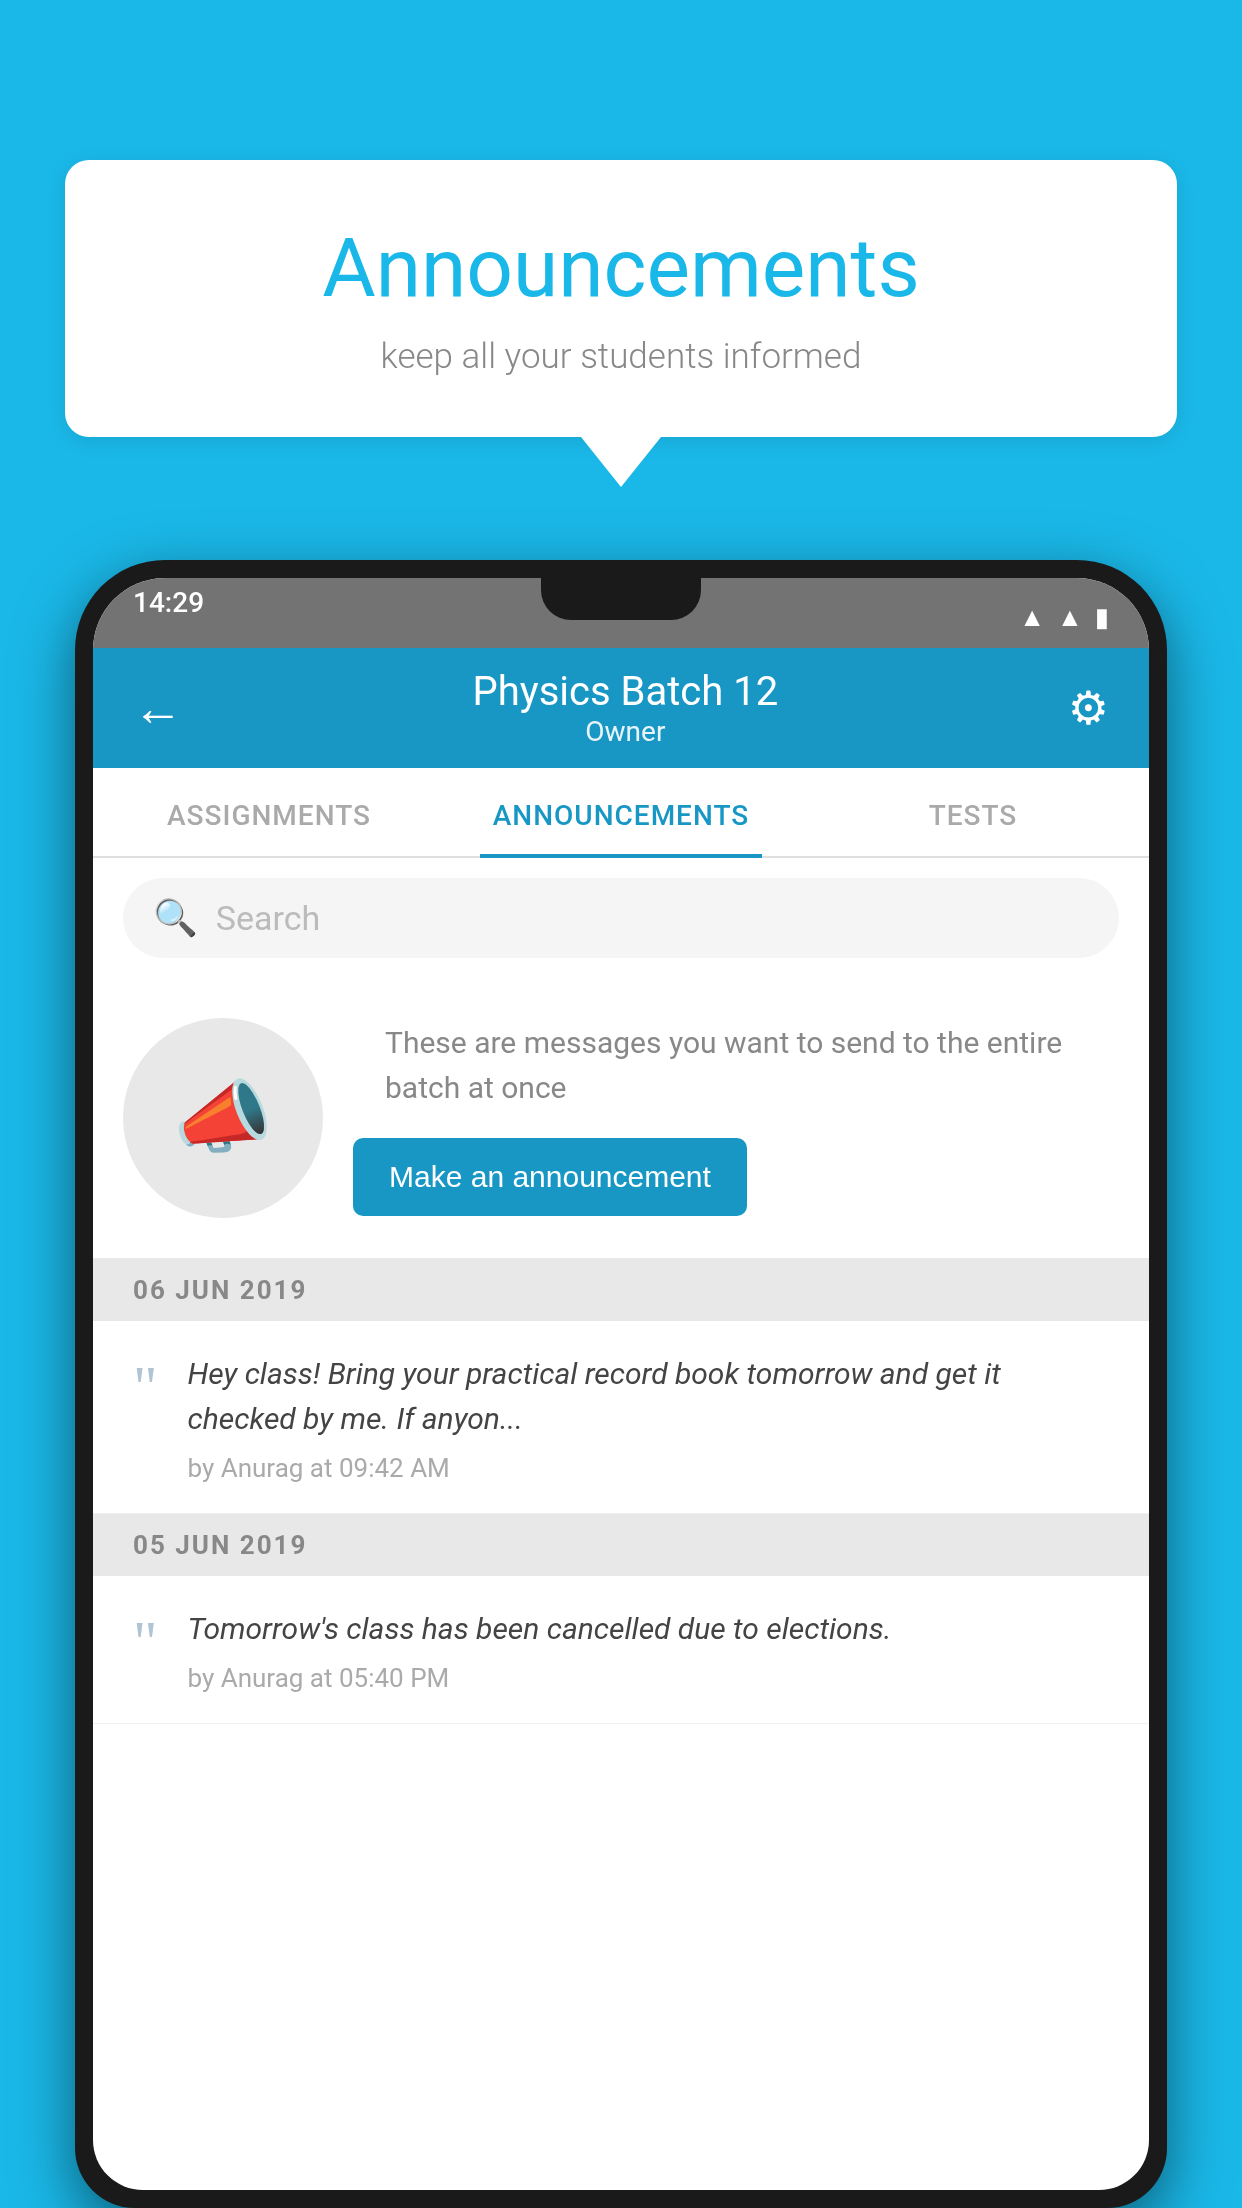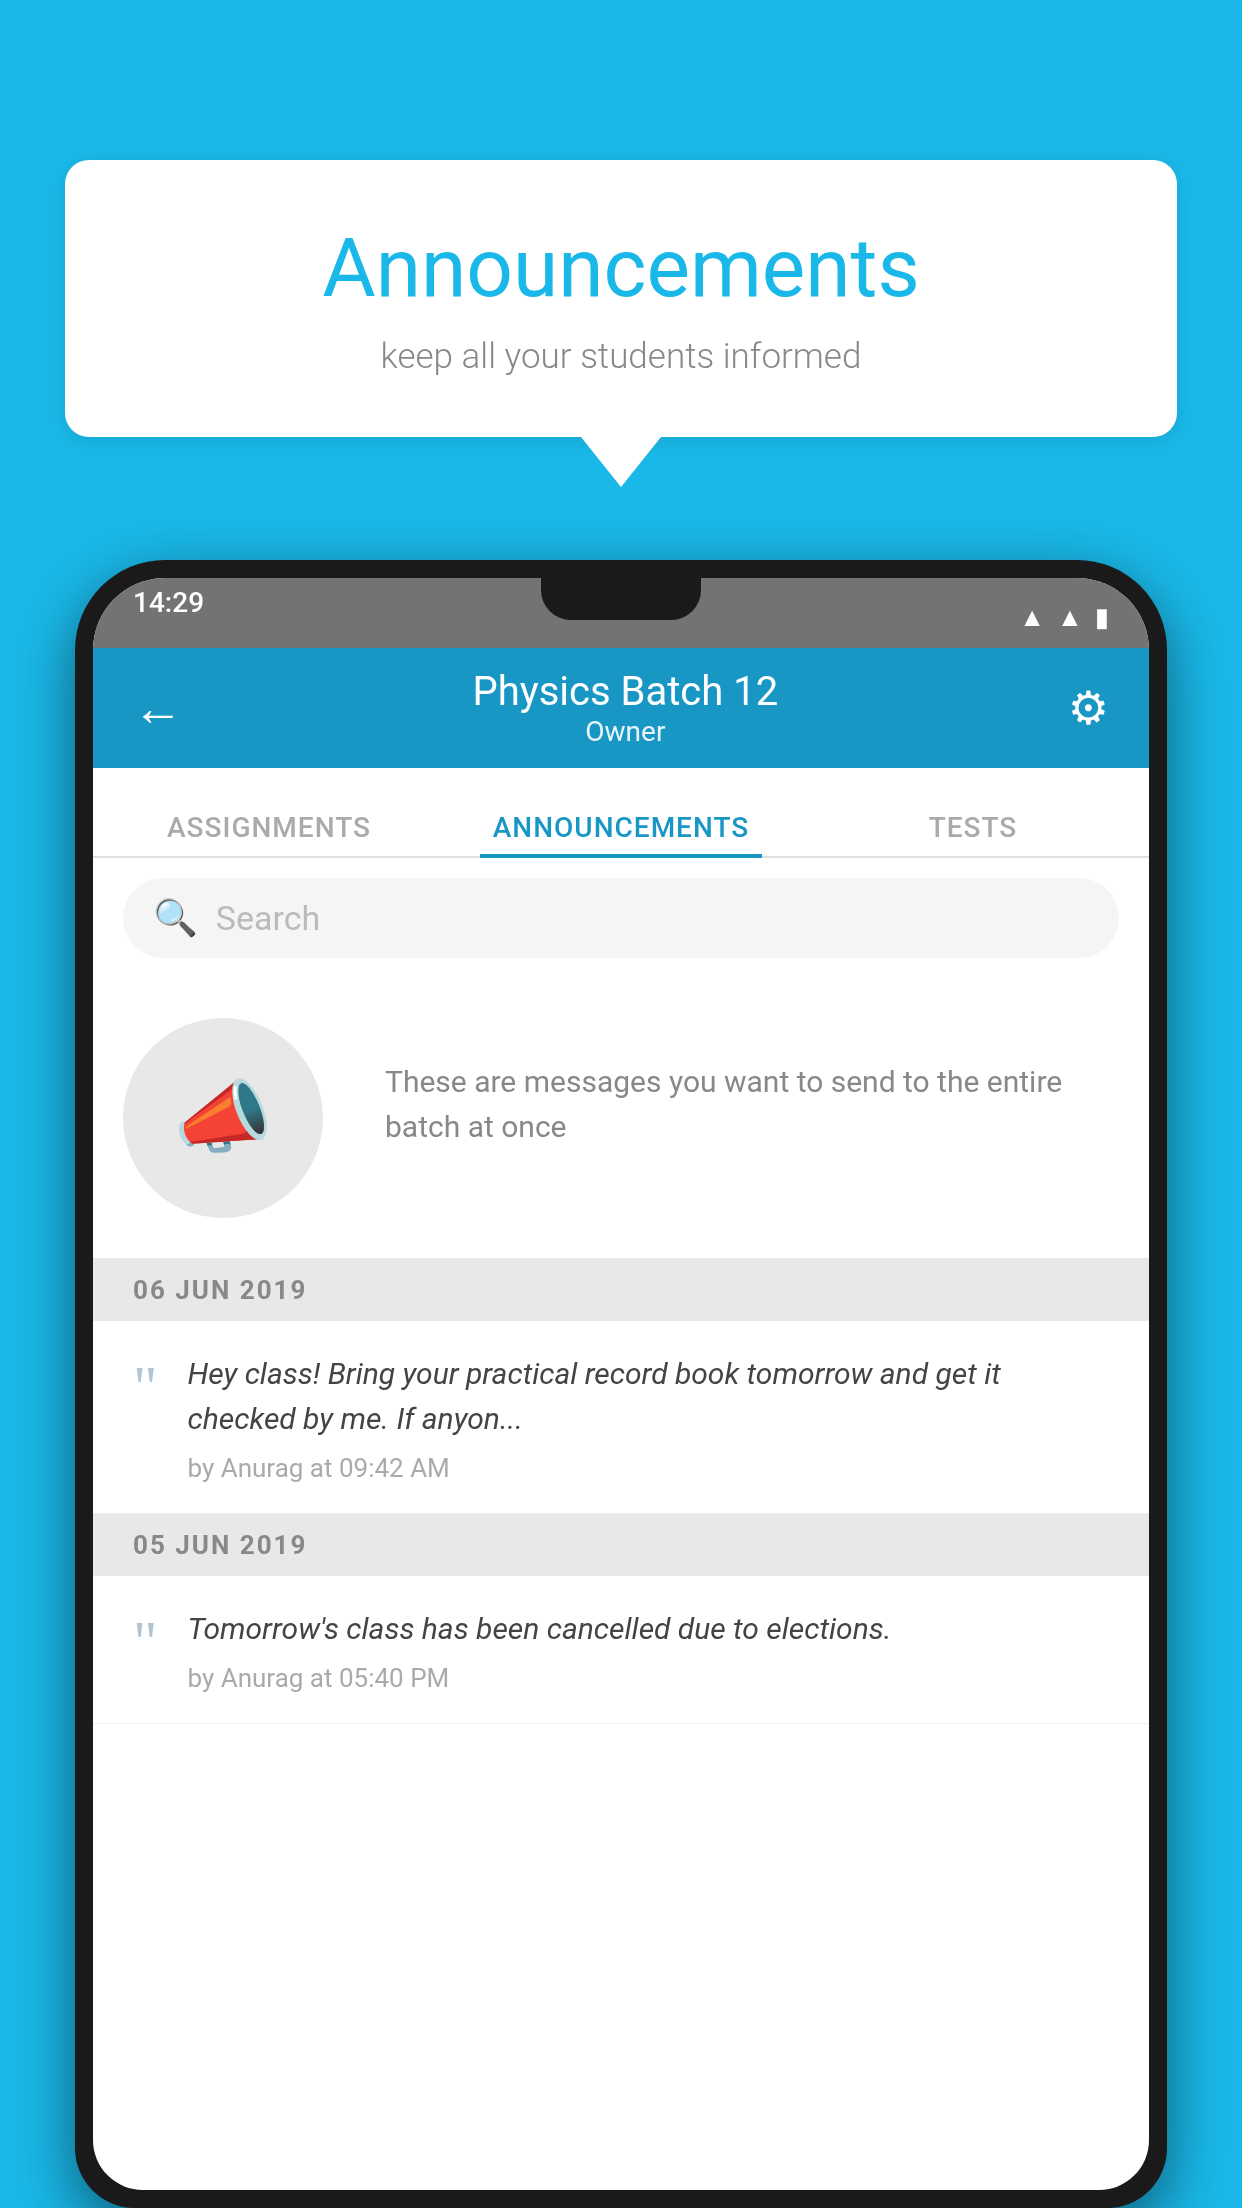--- a/index.html
+++ b/index.html
@@ -156,21 +156,21 @@
       background: white;
       display: flex;
       border-bottom: 2px solid #e0e0e0;
       height: 90px;
       align-items: flex-end;
     }
 
     .tab {
       flex: 1;
       text-align: center;
-      padding-bottom: 12px;
+      padding-bottom: 24px;
       font-size: 28px;
       font-weight: 500;
       color: #aaa;
       letter-spacing: 1px;
       cursor: pointer;
       position: relative;
     }
 
     .tab.active {
       color: #1897C5;
@@ -362,20 +362,21 @@
           <span class="search-text">Search</span>
         </div>
       </div>
 
       <div class="promo-card">
         <div class="promo-icon-circle">
           <span class="megaphone-icon">📣</span>
         </div>
         <div class="promo-right">
           <div class="promo-desc">These are messages you want to send to the entire batch at once</div>
+          <button class="make-announcement-btn">Make an announcement</button>
         </div>
       </div>
 
       <div class="date-separator">06  JUN  2019</div>
 
       <div class="announcement-item">
         <div class="quote-icon">"</div>
         <div class="announcement-content">
           <div class="announcement-text">Hey class! Bring your practical record book tomorrow and get it checked by me. If anyon...</div>
           <div class="announcement-meta">by Anurag at 09:42 AM</div>

